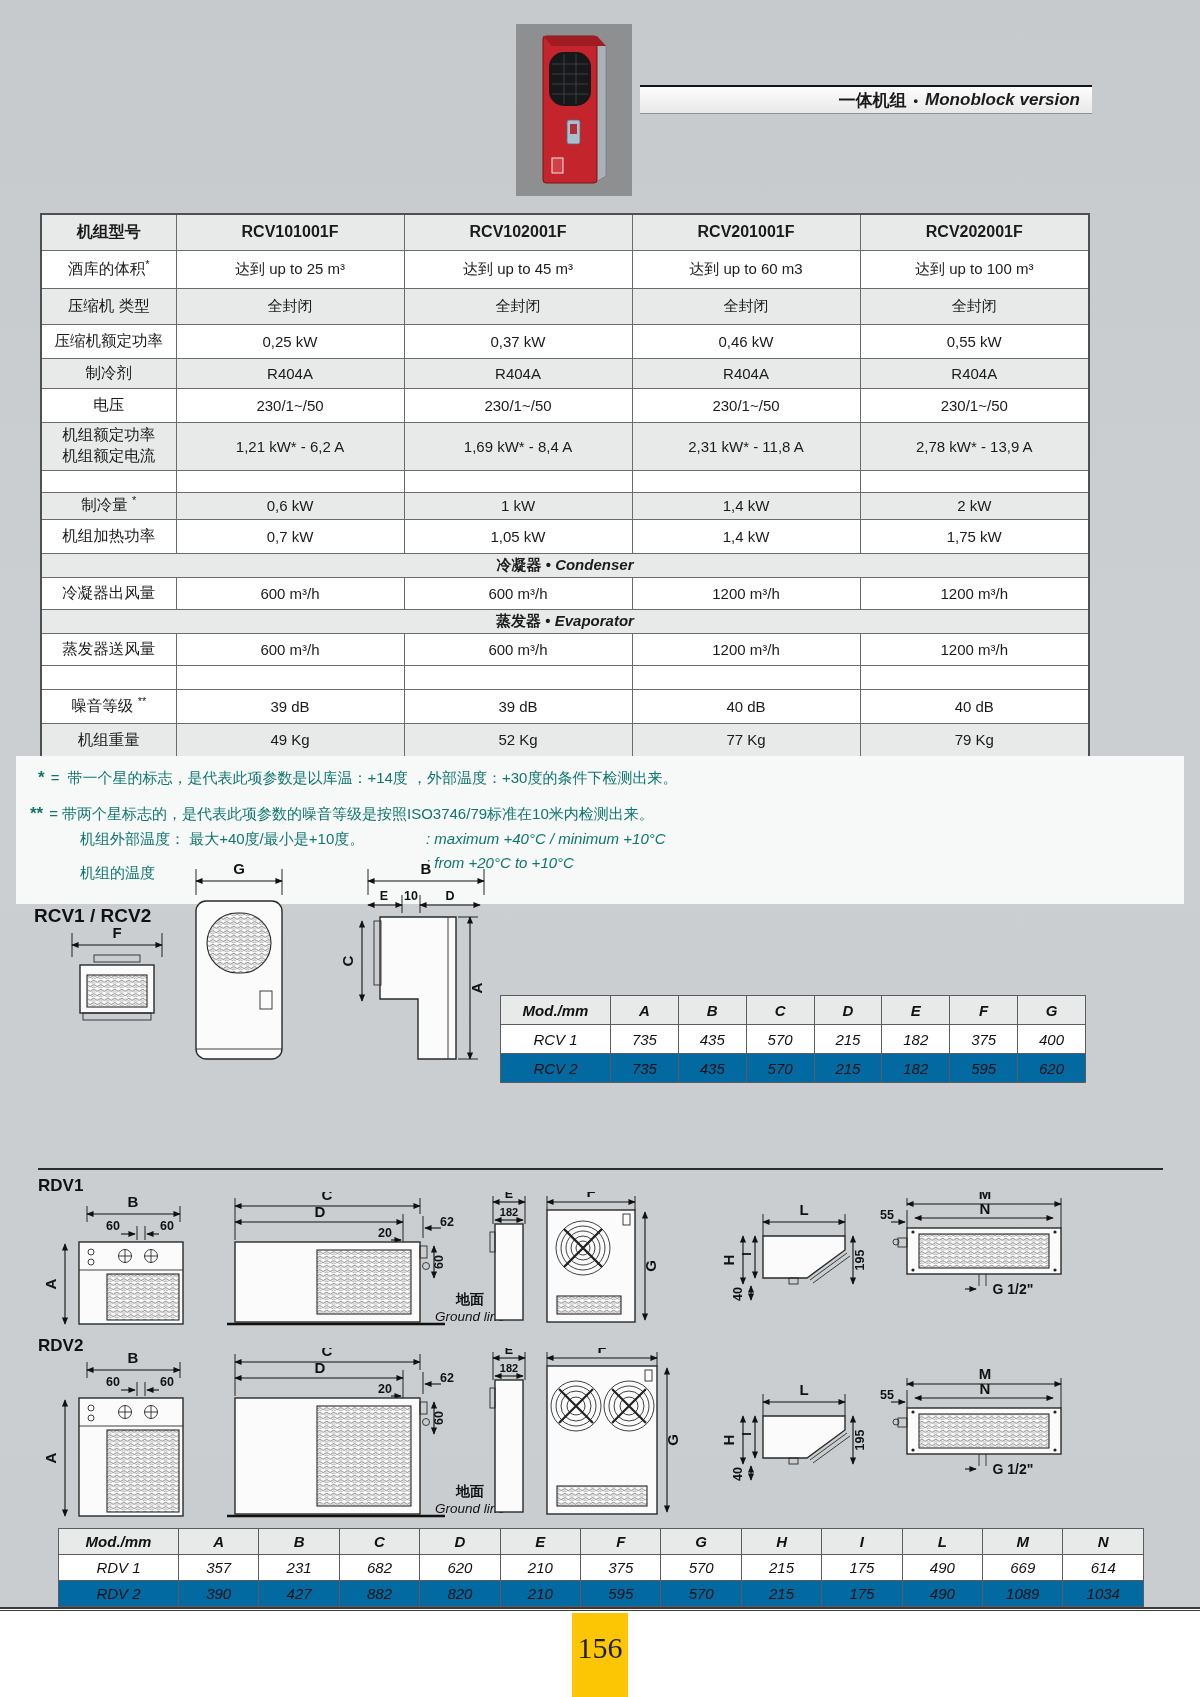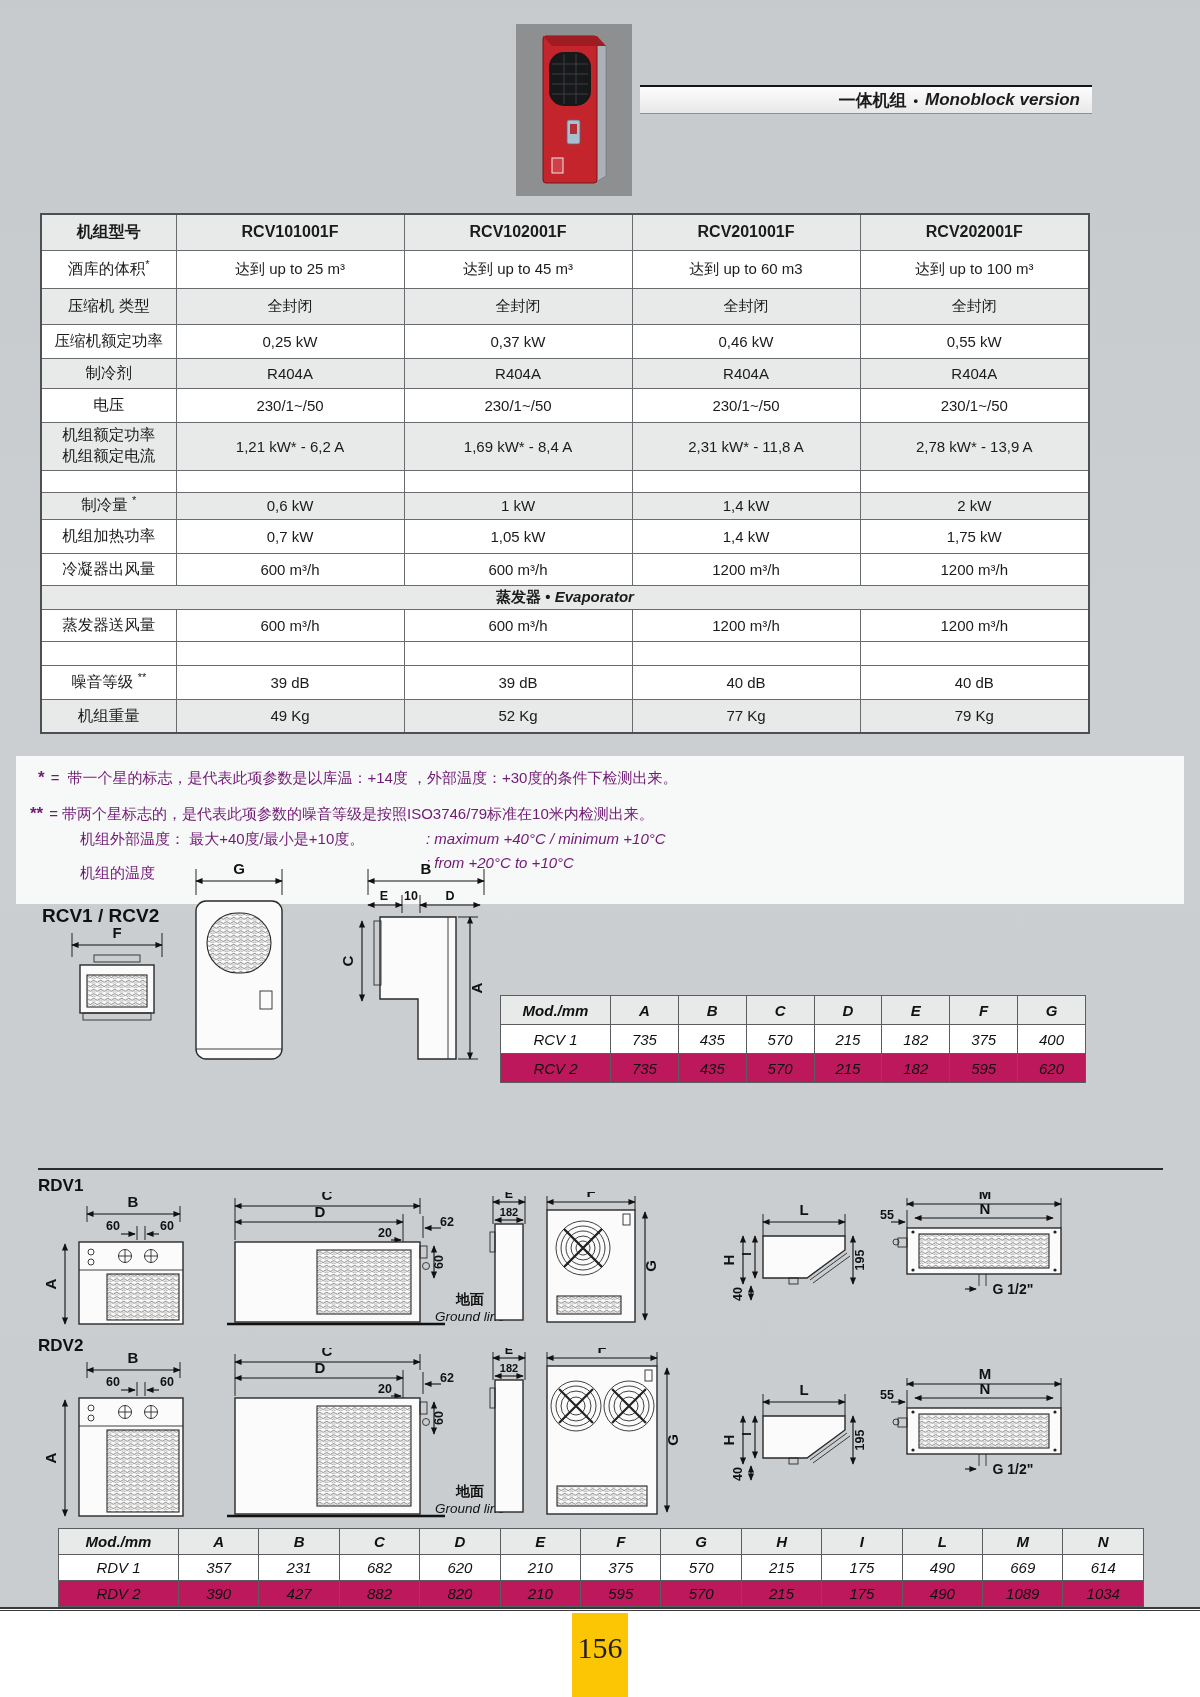--- a/index.html
+++ b/index.html
@@ -25,21 +25,21 @@
   .spec td.lbl{font-size:15.5px;}
   .spec tr.hdr td{font-weight:bold;font-size:16px;}
   .spec tr.g td{background:#e8e9e9;}
   .spec tr.w td{background:#ffffff;}
   .spec tr.sect td{background:#e8e9e9;font-weight:bold;font-size:15px;}
   .spec .sen{font-style:italic;}
   .spec sup{font-size:11px;}
   .l2{line-height:1.35;}
   
   .notes{position:absolute;left:16px;top:756px;width:1168px;height:148px;background:#f7f8f8;}
-  .notes .ln{position:absolute;font-size:15px;color:#701a75;white-space:nowrap;}
+  .notes .ln{position:absolute;font-size:15px;color:#0f766e;white-space:nowrap;}
   .notes .sym{font-size:17px;font-weight:bold;margin-right:6px;}
   .notes .it{font-style:italic;}
   
   .secthead{position:absolute;font-weight:bold;color:#111;}
   .divider{position:absolute;left:38px;top:1168px;width:1125px;border-top:2.5px solid #2c2c2c;}
   svg text{font-family:"Liberation Sans",sans-serif;}
   .dl{font-size:15px;font-weight:bold;fill:#111;text-anchor:middle;}
   .dls{font-size:12.5px;}
   .gl{font-size:13.5px;font-weight:normal;font-style:italic;}
   .gz{font-size:14px;}
@@ -50,21 +50,21 @@
   .dime{stroke:#111;stroke-width:1.1;fill:none;marker-end:url(#da);}
   .ext{stroke:#111;stroke-width:0.9;}
   .gnd{stroke:#111;stroke-width:2.6;}
   
   .dimtab{border-collapse:collapse;table-layout:fixed;background:#fff;border:1.5px solid #4e4f52;
           font-style:italic;}
   .dimtab td{border:1px solid #5b5c5f;text-align:center;font-size:15px;color:#111;}
   .dimtab tr.dh td{background:#e8e9e9;font-weight:bold;}
   .dimtab td.mn{font-weight:normal;}
   .dimtab tr.r0 td{background:#ffffff;}
-  .dimtab tr.r1 td{background:#be185d;}
+  .dimtab tr.r1 td{background:#0369a1;}
   #rcvtab{position:absolute;left:500px;top:995px;width:586px;}
   #rcvtab td{height:26px;}
   #rdvtab{position:absolute;left:58px;top:1528px;width:1086px;}
   #rdvtab td{height:23px;}
   
   .rule2{position:absolute;left:0;top:1607px;width:1200px;height:4px;
          border-top:2px solid #3a3a3a;border-bottom:1px solid #3a3a3a;box-sizing:border-box;}
   .pagenum{position:absolute;left:572px;top:1613px;width:56px;height:84px;background:#fcc605;
            display:flex;justify-content:center;align-items:flex-start;padding-top:18px;box-sizing:border-box;
            font-family:"Liberation Serif",serif;font-size:30px;color:#1d1d1d;}
@@ -182,20 +182,23 @@
       <td>1,4 kW</td>
       <td>2 kW</td>
     </tr>
     <tr class="w" style="height:34px">
       <td class="lbl"><span>机组加热功率</span><sup></sup></td>
       <td>0,7 kW</td>
       <td>1,05 kW</td>
       <td>1,4 kW</td>
       <td>1,75 kW</td>
     </tr>
+    <tr class="sect" style="height:24px">
+      <td colspan="5"><span class="szh">冷凝器</span> <span>•</span> <span class="sen">Condenser</span></td>
+    </tr>
     <tr class="w" style="height:32px">
       <td class="lbl"><span>冷凝器出风量</span><sup></sup></td>
       <td>600 m³/h</td>
       <td>600 m³/h</td>
       <td>1200 m³/h</td>
       <td>1200 m³/h</td>
     </tr>
     <tr class="sect" style="height:24px">
       <td colspan="5"><span class="szh">蒸发器</span> <span>•</span> <span class="sen">Evaporator</span></td>
     </tr>
@@ -236,21 +239,21 @@
     </div>
     <div class="ln" style="left:14px;top:48px">
       <span class="sym">**</span><span style="margin-right:4px">=</span><span>带两个星标志的，是代表此项参数的噪音等级是按照ISO3746/79标准在10米内检测出来。</span>
     </div>
     <div class="ln" style="left:64px;top:74px">机组外部温度：  最大+40度/最小是+10度。</div>
     <div class="ln it" style="left:410px;top:74px">: maximum +40°C / minimum +10°C</div>
     <div class="ln it" style="left:410px;top:98px">: from +20°C to +10°C</div>
     <div class="ln" style="left:64px;top:108px">机组的温度</div>
   </div>
 
-  <div class="secthead" style="left:42px;top:905px;font-size:19px">RCV1 / RCV2</div>
+  <div class="secthead" style="left:34px;top:905px;font-size:19px">RCV1 / RCV2</div>
   <svg style="position:absolute;left:50px;top:853px" width="450" height="230" viewBox="0 0 450 230">
 
     <line class="ext" x1="146" y1="16" x2="146" y2="42"></line>
       <line class="ext" x1="232" y1="16" x2="232" y2="42"></line>
     <line class="dim" x1="146" y1="28" x2="232" y2="28"></line>
     <text class="dl" x="189" y="21">G</text>
     <rect class="bd" x="146" y="48" width="86" height="158" rx="10"></rect>
     <rect class="msh" x="157" y="60" width="64" height="60" rx="30"></rect>
     <rect class="tn" x="210" y="138" width="12" height="18"></rect>
     <line class="tn" x1="146" y1="196" x2="232" y2="196"></line>

